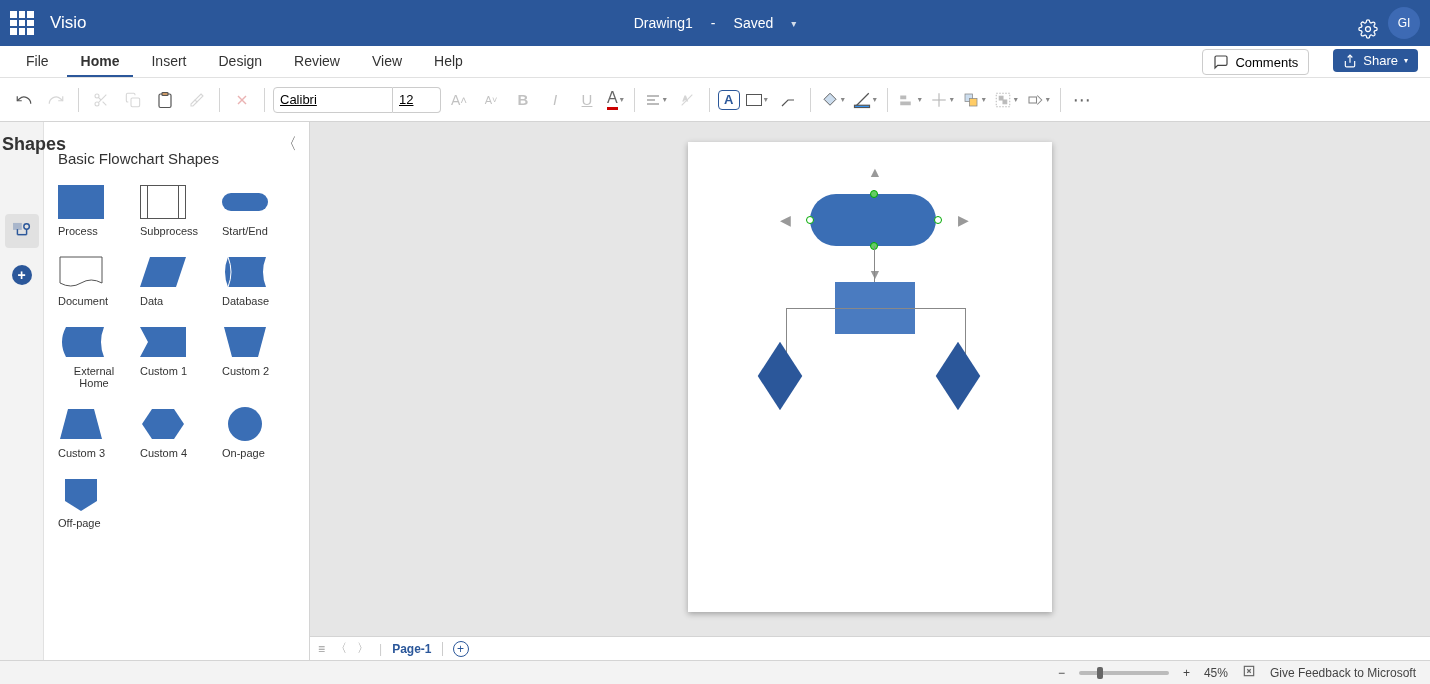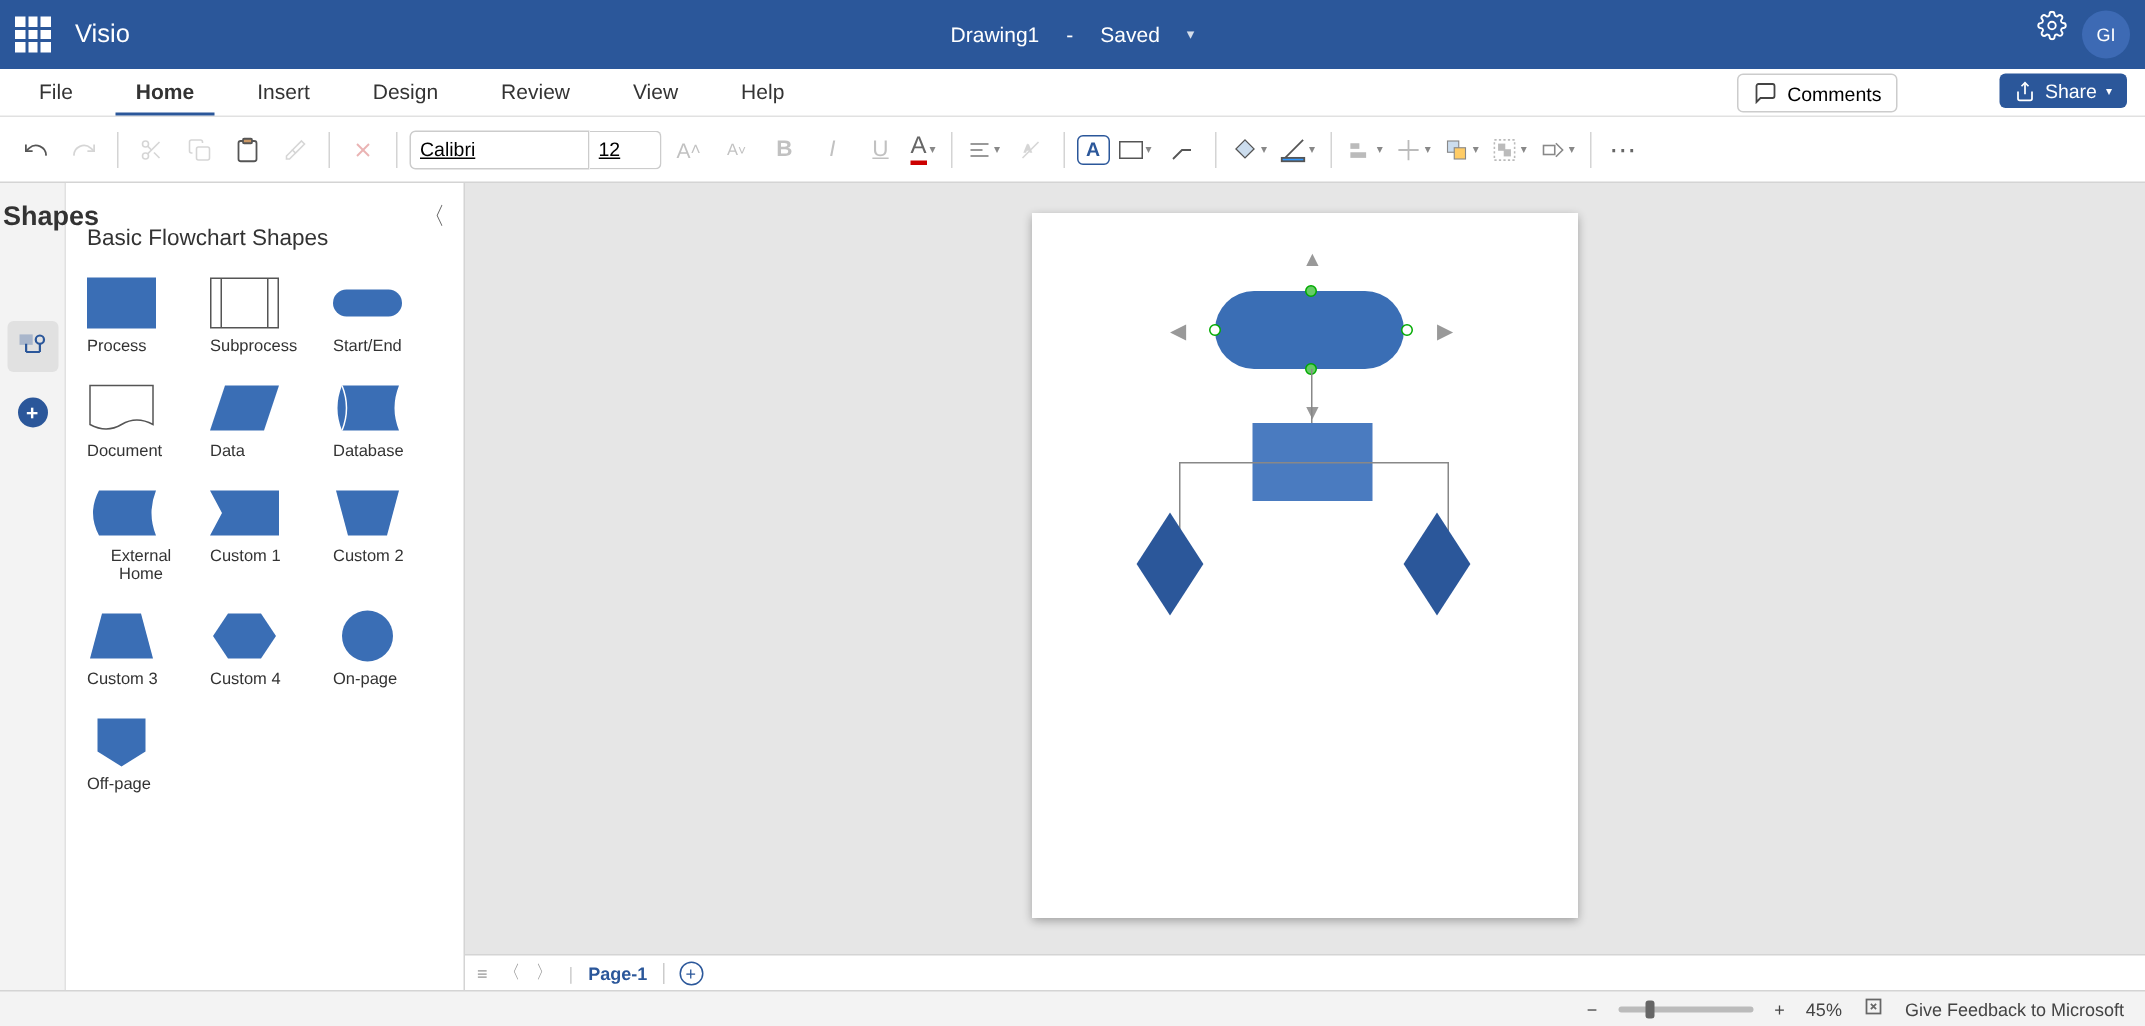--- a/index.html
+++ b/index.html
@@ -4,30 +4,30 @@
 <style>
   * { box-sizing: border-box; margin: 0; padding: 0; font-family: 'Segoe UI', sans-serif; }
   html, body { width: 1430px; height: 684px; overflow: hidden; background: #fff; }
   
   .title-bar { height: 46px; background: #2b579a; display: flex; align-items: center; color: #fff; padding: 0 10px; position: relative; }
   .app-launcher { width: 24px; height: 24px; display: grid; grid-template-columns: repeat(3,1fr); grid-template-rows: repeat(3,1fr); gap: 2px; margin-right: 16px; cursor: pointer; }
   .app-launcher div { background: #fff; }
   .app-name { font-size: 17px; font-weight: 400; }
   .doc-title { position: absolute; left: 50%; transform: translateX(-50%); font-size: 14px; display: flex; align-items: center; gap: 18px; }
   .doc-title .chevron { font-size: 10px; opacity: .8; }
-  .title-right { margin-left: auto; display: flex; align-items: flex-start; gap: 10px; }
+  .title-right { margin-left: auto; display: flex; align-items: flex-end; gap: 10px; }
   .avatar { width: 32px; height: 32px; border-radius: 50%; background: #3d6ab4; display: flex; align-items: center; justify-content: center; font-size: 12px; font-weight: 500; }
   
   .menu-bar { height: 32px; background: #fff; display: flex; align-items: flex-end; padding: 0 12px; border-bottom: 1px solid #e1e1e1; }
-  .menu-tabs { display: flex; gap: 14px; }
+  .menu-tabs { display: flex; gap: 4px; }
   .menu-tab { padding: 6px 14px; font-size: 14px; color: #333; cursor: pointer; border-bottom: 2px solid transparent; }
   .menu-tab.active { font-weight: 600; border-bottom: 2px solid #2b579a; }
   .menu-right { margin-left: auto; display: flex; gap: 24px; align-items: flex-start; padding-bottom: 2px; }
   .comments-btn { display: flex; align-items: center; gap: 6px; padding: 4px 10px; border: 1px solid #ccc; border-radius: 4px; font-size: 13px; cursor: pointer; }
-  .share-btn { display: flex; align-items: center; gap: 6px; padding: 4px 10px; background: #2b579a; color: #fff; border-radius: 4px; font-size: 13px; cursor: pointer; margin-left: 44px; }
+  .share-btn { display: flex; align-items: center; gap: 6px; padding: 4px 10px; background: #2b579a; color: #fff; border-radius: 4px; font-size: 13px; cursor: pointer; }
   
   .ribbon { height: 44px; background: #fff; border-bottom: 1px solid #d4d4d4; display: flex; align-items: center; padding: 0 10px; gap: 4px; }
   .rb-btn { width: 28px; height: 28px; display: flex; align-items: center; justify-content: center; color: #666; cursor: pointer; border-radius: 4px; }
   .rb-btn.disabled { opacity: .4; cursor: default; }
   .rb-sep { width: 1px; height: 24px; background: #d4d4d4; margin: 0 4px; }
   .font-name { width: 120px; height: 26px; border: 1px solid #ccc; border-radius: 4px 0 0 4px; padding: 0 6px; font-size: 13px; }
   .font-size { width: 48px; height: 26px; border: 1px solid #ccc; border-left: none; border-radius: 0 4px 4px 0; padding: 0 6px; font-size: 13px; }
   .rb-combo { display: flex; align-items: center; text-decoration: underline; }
   .rb-drop { display: flex; align-items: center; cursor: pointer; color: #666; padding: 2px; }
   .rb-drop .carrot { font-size: 8px; margin-left: 2px; color: #888; }

